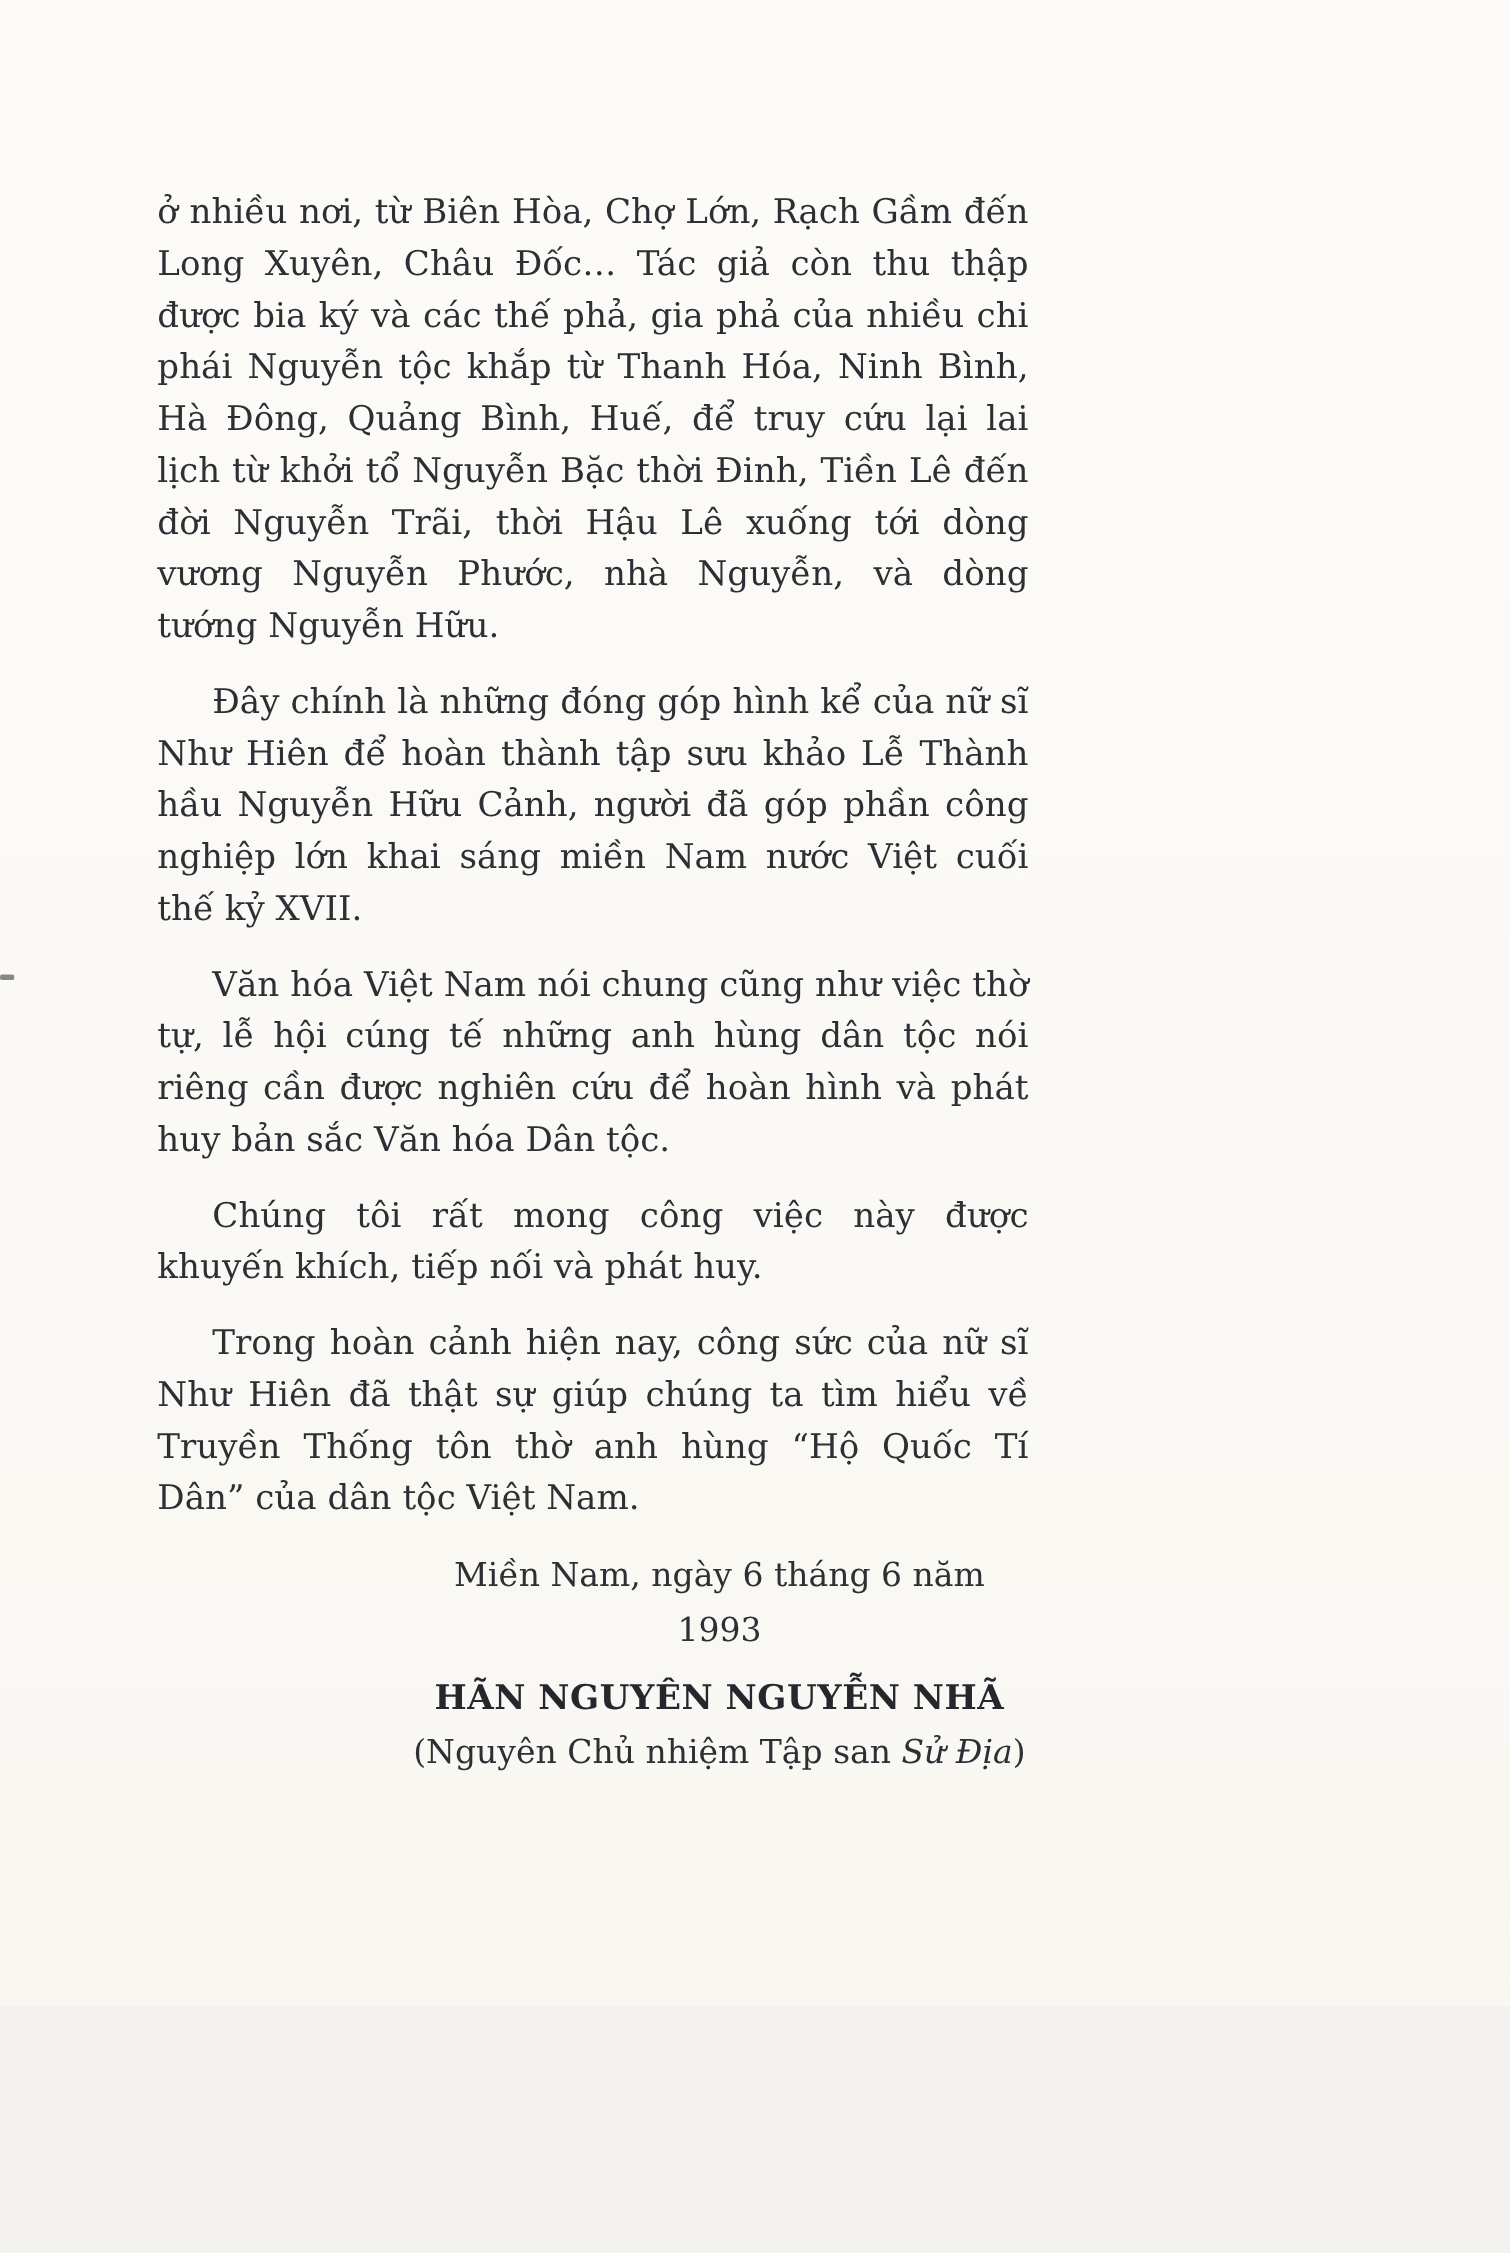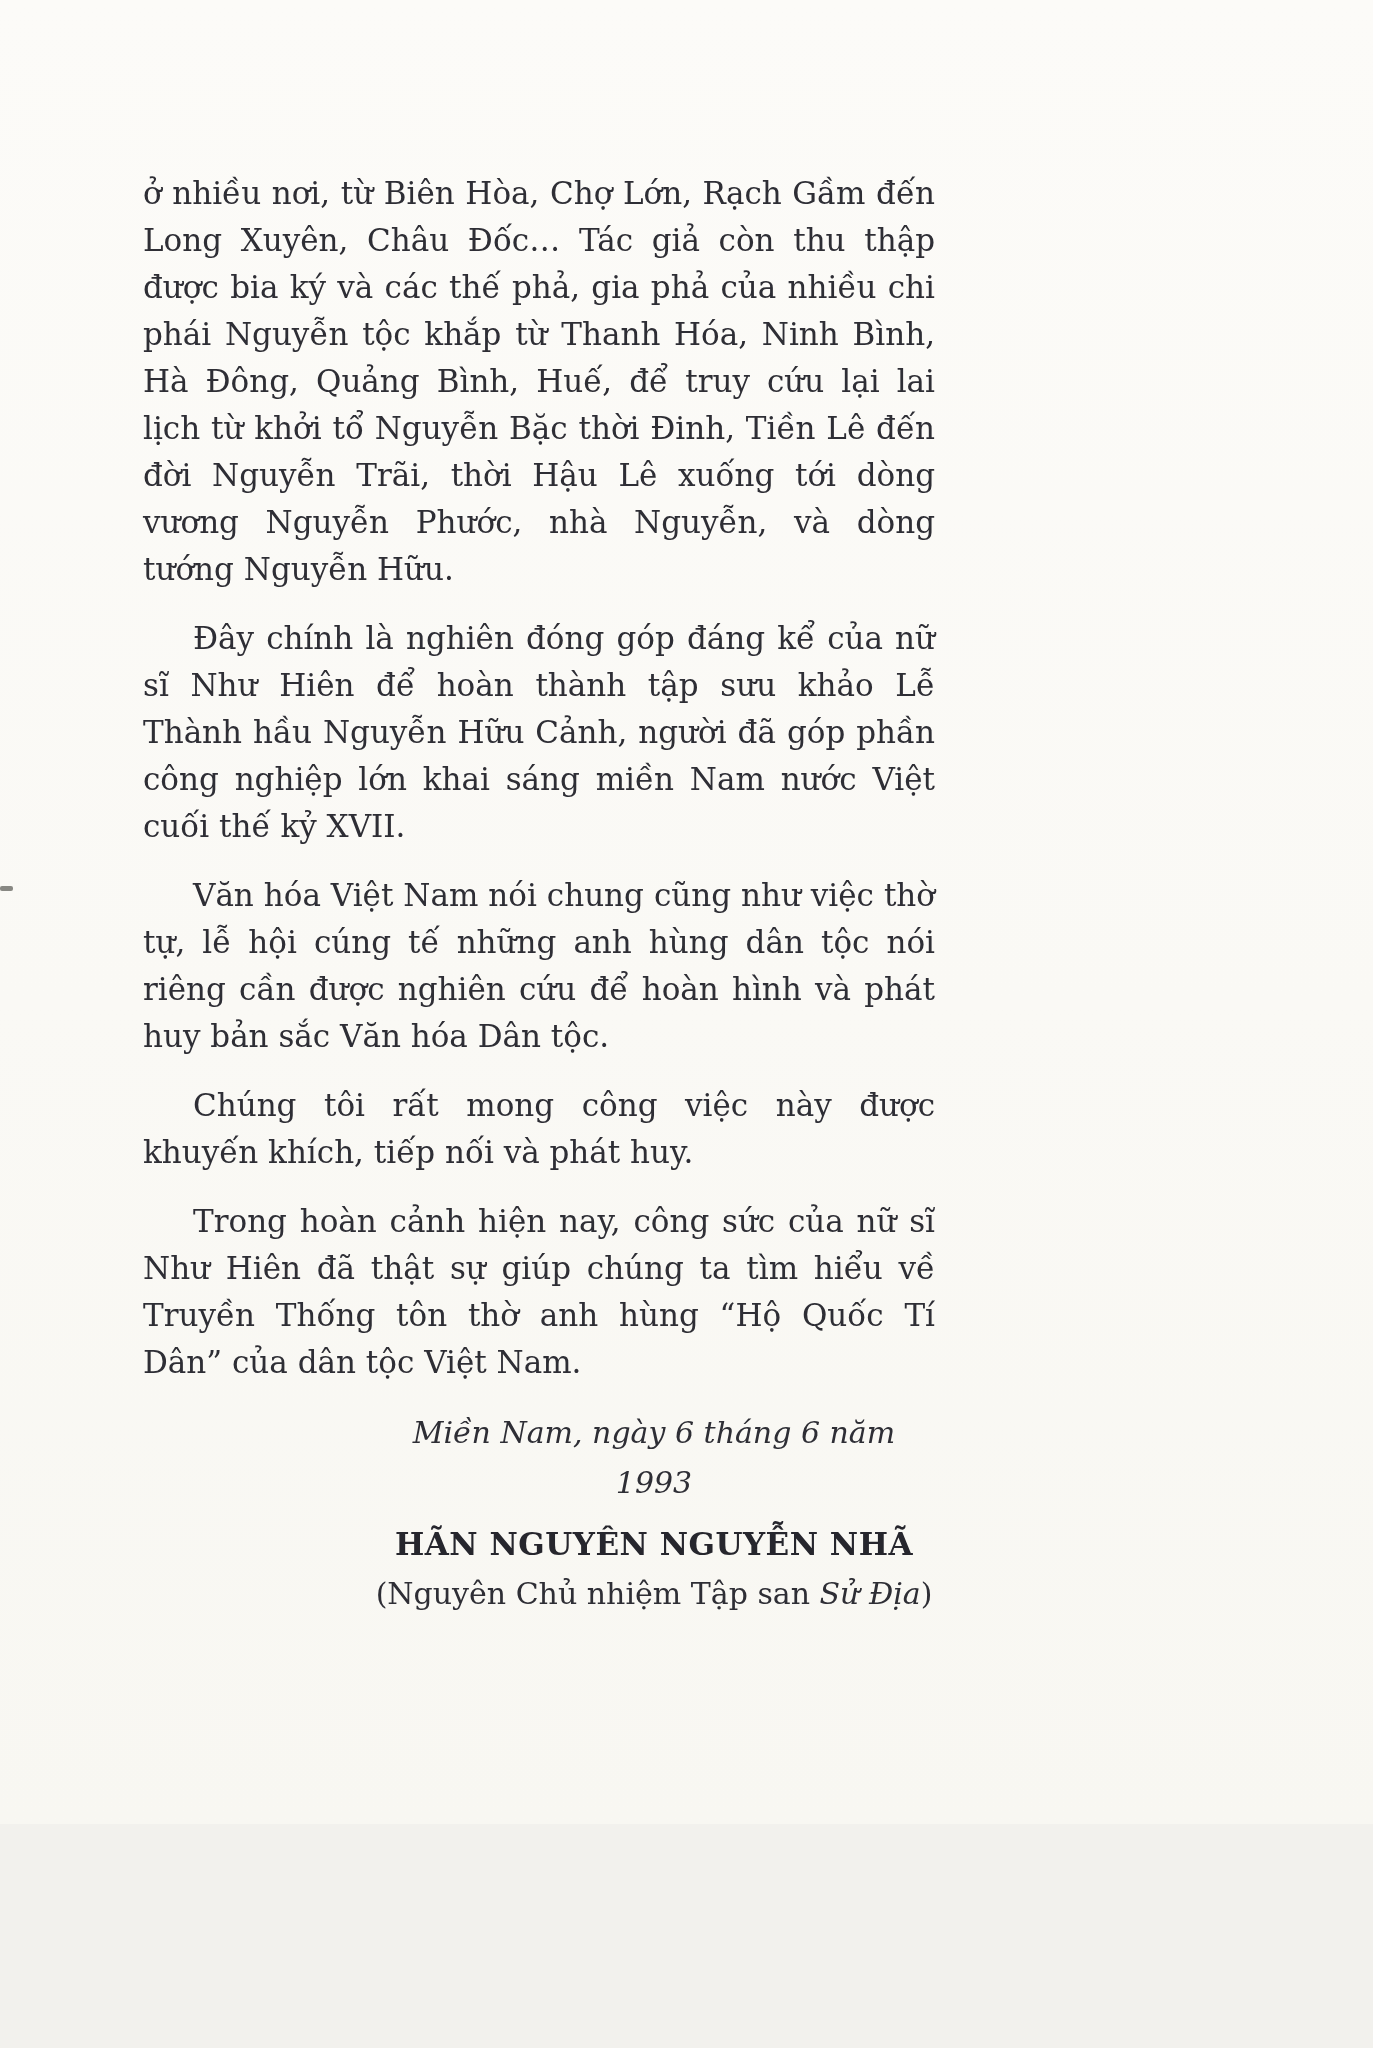--- a/index.html
+++ b/index.html
@@ -36,21 +36,20 @@
   p.body-par.indent {
     text-indent: 50px;
   }
   .signature {
     margin-top: 16px;
     margin-left: 230px;
     width: 562px;
     text-align: center;
   }
   .sig-date {
-    font-style: italic;
     font-size: 30px;
     line-height: 50px;
     color: #2e2e35;
   }
   .sig-author {
     font-weight: bold;
     font-size: 31px;
     line-height: 50px;
     letter-spacing: 0.5px;
     color: #26262d;
@@ -80,21 +79,21 @@
 <body>
 
 <div class="page">
 
   <div class="scan-artifact"></div>
 
   <div class="content">
 
     <p class="body-par">ở nhiều nơi, từ Biên Hòa, Chợ Lớn, Rạch Gầm đến Long Xuyên, Châu Đốc… Tác giả còn thu thập được bia ký và các thế phả, gia phả của nhiều chi phái Nguyễn tộc khắp từ Thanh Hóa, Ninh Bình, Hà Đông, Quảng Bình, Huế, để truy cứu lại lai lịch từ khởi tổ Nguyễn Bặc thời Đinh, Tiền Lê đến đời Nguyễn Trãi, thời Hậu Lê xuống tới dòng vương Nguyễn Phước, nhà Nguyễn, và dòng tướng Nguyễn Hữu.</p>
 
-    <p class="body-par indent">Đây chính là nghiên đóng góp đáng kể của nữ sĩ Như Hiên để hoàn thành tập sưu khảo Lễ Thành hầu Nguyễn Hữu Cảnh, người đã góp phần công nghiệp lớn khai sáng miền Nam nước Việt cuối thế kỷ XVII.</p>
+    <p class="body-par indent">Đây chính là những đóng góp hình kể của nữ sĩ Như Hiên để hoàn thành tập sưu khảo Lễ Thành hầu Nguyễn Hữu Cảnh, người đã góp phần công nghiệp lớn khai sáng miền Nam nước Việt cuối thế kỷ XVII.</p>
 
     <p class="body-par indent">Văn hóa Việt Nam nói chung cũng như việc thờ tự, lễ hội cúng tế những anh hùng dân tộc nói riêng cần được nghiên cứu để hoàn hình và phát huy bản sắc Văn hóa Dân tộc.</p>
 
     <p class="body-par indent">Chúng tôi rất mong công việc này được khuyến khích, tiếp nối và phát huy.</p>
 
     <p class="body-par indent">Trong hoàn cảnh hiện nay, công sức của nữ sĩ Như Hiên đã thật sự giúp chúng ta tìm hiểu về Truyền Thống tôn thờ anh hùng “Hộ Quốc Tí Dân” của dân tộc Việt Nam.</p>
 
     <div class="signature">
       <div class="sig-date">Miền Nam, ngày 6 tháng 6 năm 1993</div>
       <div class="sig-author">HÃN NGUYÊN NGUYỄN NHÃ</div>

